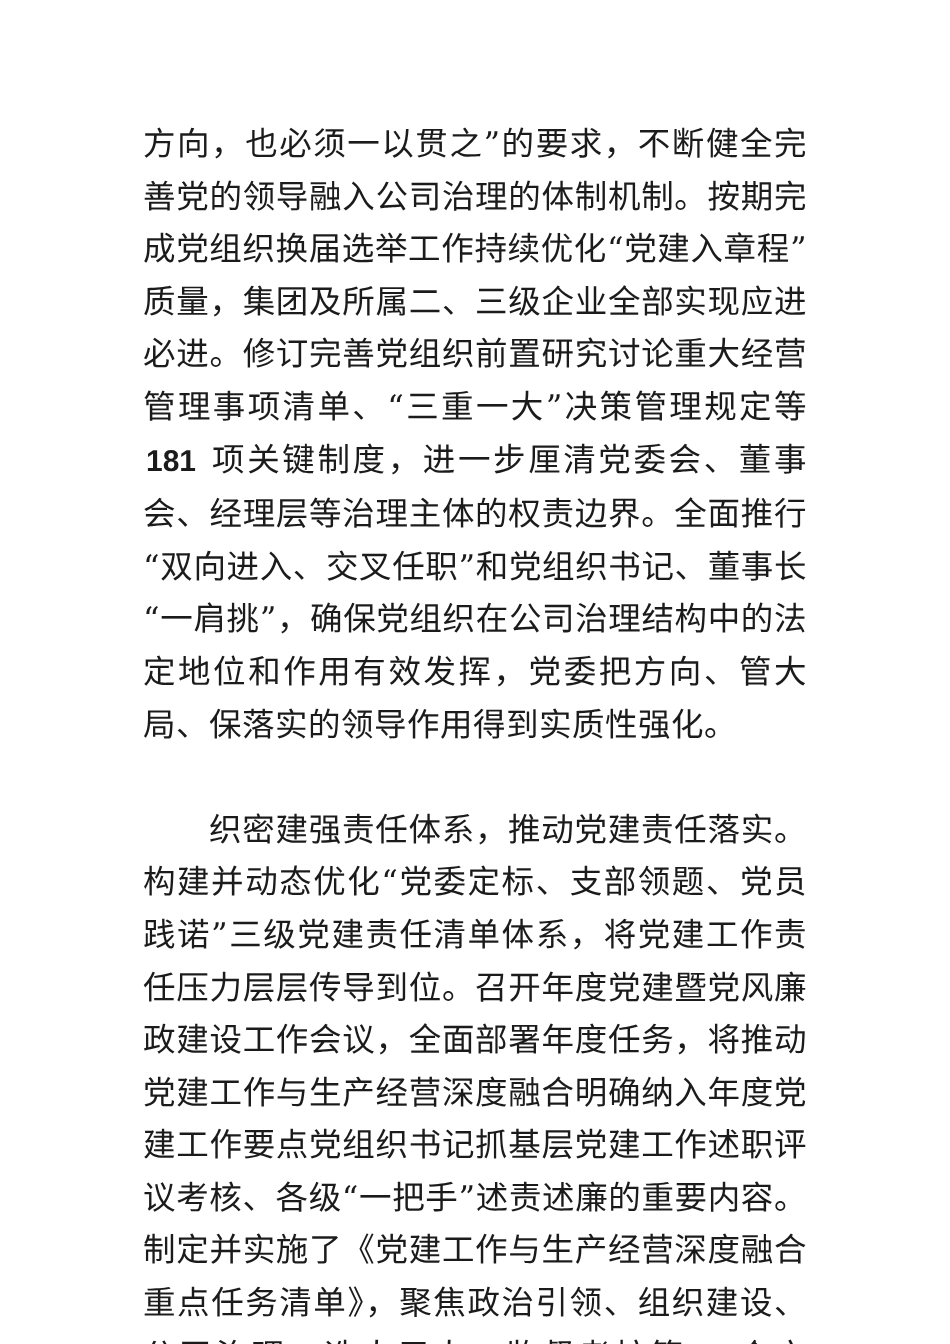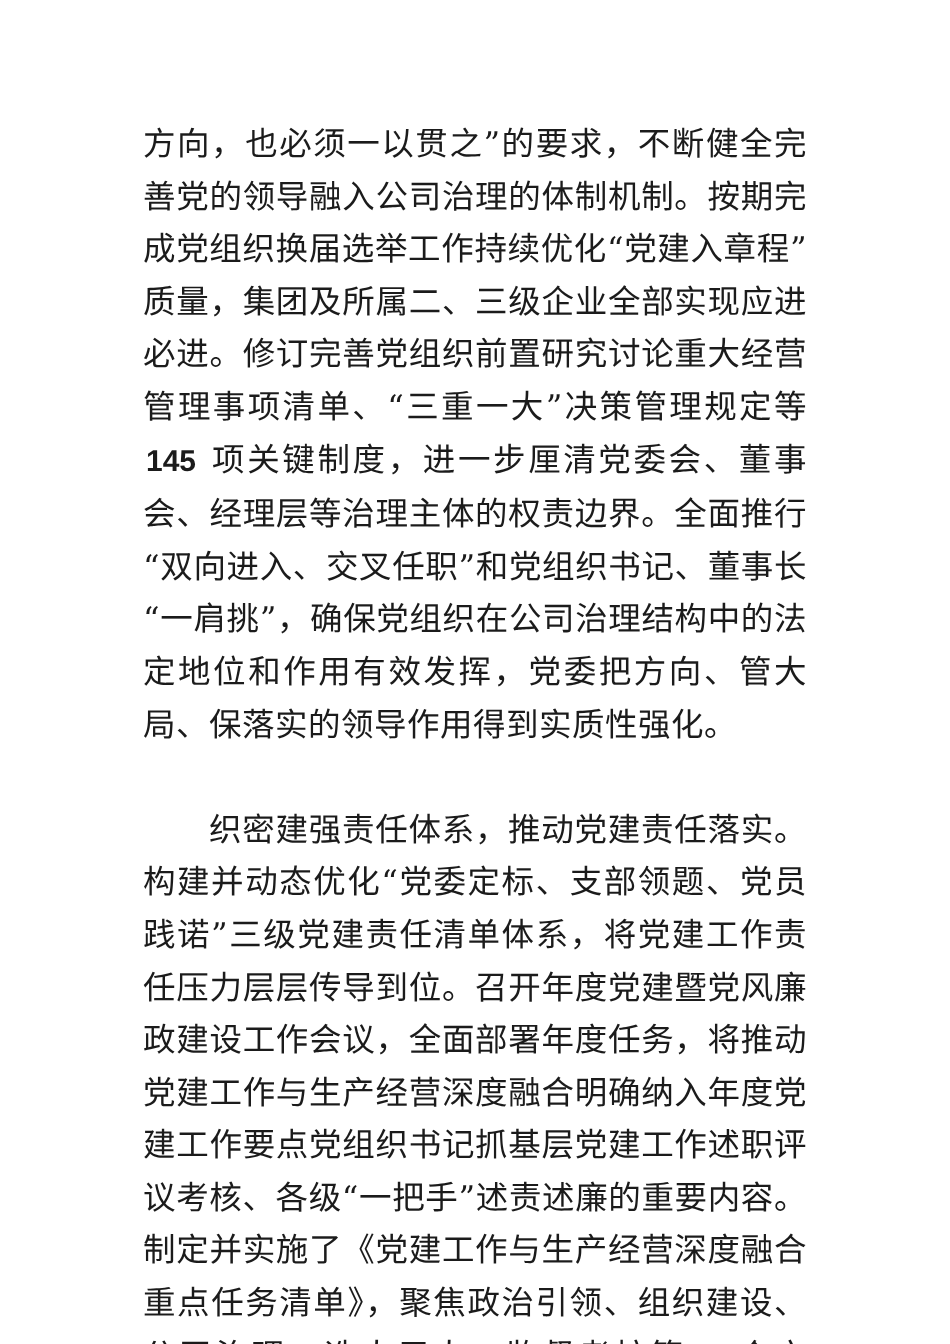--- a/index.html
+++ b/index.html
@@ -57,19 +57,19 @@
     padding: 0 3px;
   }
 </style>
 </head>
 <body>
 
 <div class="page">
 
   <div class="text-block">
 
-    <p class="para" id="paragraph-1">方向，也必须一以贯之”的要求，不断健全完善党的领导融入公司治理的体制机制。按期完成党组织换届选举工作持续优化“党建入章程”质量，集团及所属二、三级企业全部实现应进必进。修订完善党组织前置研究讨论重大经营管理事项清单、“三重一大”决策管理规定等 <span class="num">145</span> 项关键制度，进一步厘清党委会、董事会、经理层等治理主体的权责边界。全面推行“双向进入、交叉任职”和党组织书记、董事长“一肩挑”，确保党组织在公司治理结构中的法定地位和作用有效发挥，党委把方向、管大局、保落实的领导作用得到实质性强化。</p>
+    <p class="para" id="paragraph-1">方向，也必须一以贯之”的要求，不断健全完善党的领导融入公司治理的体制机制。按期完成党组织换届选举工作持续优化“党建入章程”质量，集团及所属二、三级企业全部实现应进必进。修订完善党组织前置研究讨论重大经营管理事项清单、“三重一大”决策管理规定等 <span class="num">181</span> 项关键制度，进一步厘清党委会、董事会、经理层等治理主体的权责边界。全面推行“双向进入、交叉任职”和党组织书记、董事长“一肩挑”，确保党组织在公司治理结构中的法定地位和作用有效发挥，党委把方向、管大局、保落实的领导作用得到实质性强化。</p>
 
     <p class="para indent" id="paragraph-2">织密建强责任体系，推动党建责任落实。构建并动态优化“党委定标、支部领题、党员践诺”三级党建责任清单体系，将党建工作责任压力层层传导到位。召开年度党建暨党风廉政建设工作会议，全面部署年度任务，将推动党建工作与生产经营深度融合明确纳入年度党建工作要点党组织书记抓基层党建工作述职评议考核、各级“一把手”述责述廉的重要内容。制定并实施了《党建工作与生产经营深度融合重点任务清单》，聚焦政治引领、组织建设、公司治理、选人用人、监督考核等 <span class="num">5</span> 个方面，细化分解  项重点任务，明确责任领导、责任部门和完成时限，形成了齐抓共管的工作格局。</p>
 
   </div>
 
 </div>
 
 </body></html>

